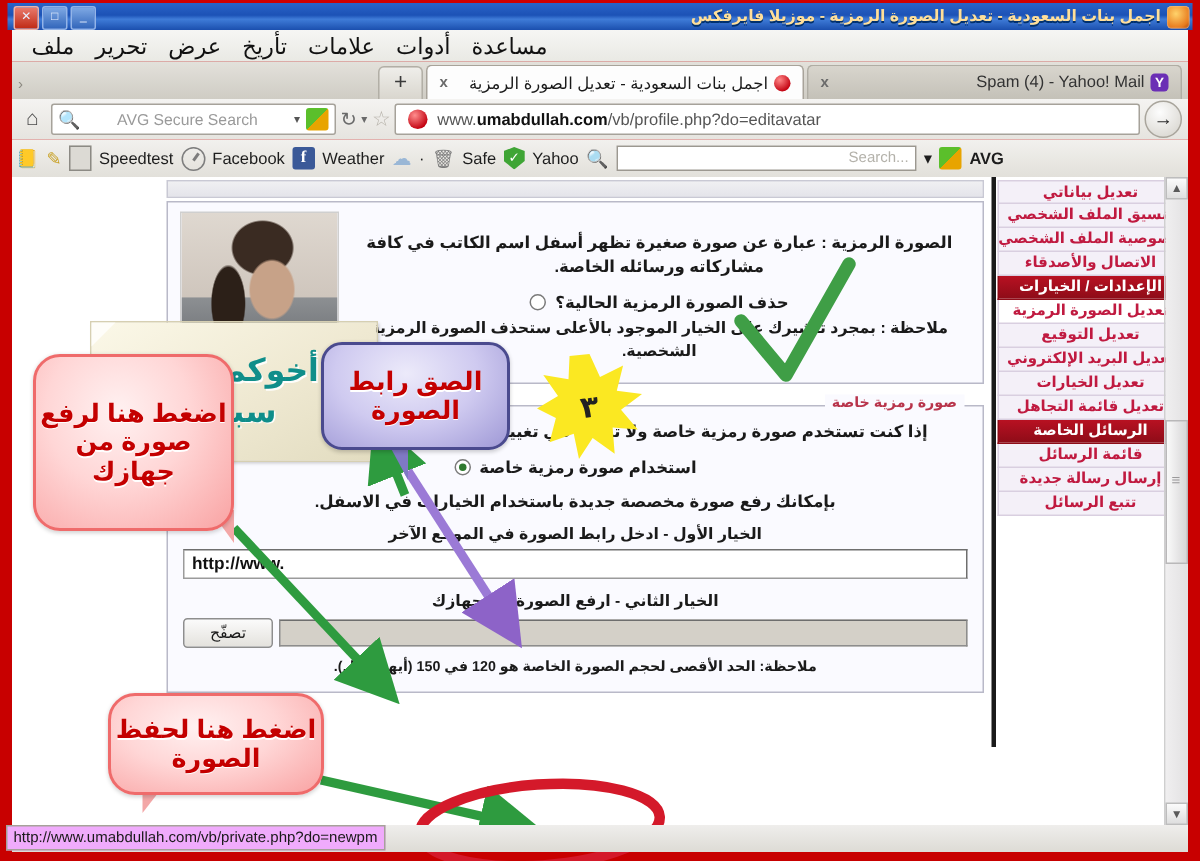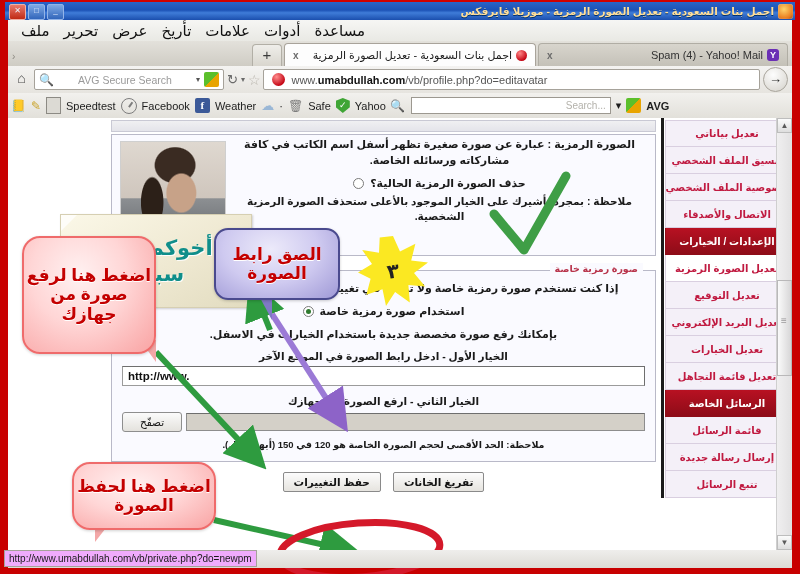--- a/index.html
+++ b/index.html
@@ -173,21 +173,21 @@
   .content{
     position:absolute;right:0;top:0;width:769px;height:432px;direction:rtl;
   }
 
   
   .sidebar{
     position:absolute;right:3px;top:2px;width:124px;
     display:flex;flex-direction:column;gap:0;
   }
   .side-item{
-    height:27px;box-sizing:border-box;display:flex;align-items:center;
+    height:16px;box-sizing:border-box;display:flex;align-items:center;
     justify-content:center;font-size:10px;font-weight:bold;white-space:nowrap;
     border:1px solid #d9cfe0;border-top:none;background:#f4f0f8;color:#c01a40;
   }
   .side-item.first{border-top:1px solid #d9cfe0;}
   .side-item.header{
     background:linear-gradient(180deg,#b81122,#8e0c18);color:#fff;
     border-color:#8e0c18;letter-spacing:.3px;
   }
   .side-item.current{background:#ffffff;color:#c01a40;}
 
@@ -438,21 +438,21 @@
         <div class="side-item">إرسال رسالة جديدة</div>
         <div class="side-item">تتبع الرسائل</div>
       </div>
 
       <div class="col-divider"></div>
 
       <div class="panel">
 
         <div class="panel-head"></div>
 
-        <div class="fieldset" style="height:122px;padding-top:2px;">
+        <div class="fieldset" style="height:122px;padding-top:20px;">
           <div class="avatar-box">
             <div class="avatar-img"></div>
           </div>
           <div style="margin-left:112px;">
             <div class="desc">الصورة الرمزية : عبارة عن صورة صغيرة تظهر أسفل اسم الكاتب في كافة مشاركاته ورسائله الخاصة.</div>
             <div class="radio-line">
               <span class="radio"></span>
               <span class="radio-label">حذف الصورة الرمزية الحالية؟</span>
             </div>
             <div class="note">ملاحظة : بمجرد تأشيرك على الخيار الموجود بالأعلى ستحذف الصورة الرمزية الشخصية.</div>
@@ -475,24 +475,20 @@
 
           <div class="opt-label">الخيار الثاني - ارفع الصورة من جهازك</div>
           <div class="file-row">
             <div class="browse-btn">تصفّح</div>
             <div class="file-field"></div>
           </div>
 
           <div class="small-note">ملاحظة: الحد الأقصى لحجم الصورة الخاصة هو 120 في 150 (أيهما أقل).</div>
         </div>
 
-        <div class="btn-row">
-          <div class="form-btn">حفظ التغييرات</div>
-          <div class="form-btn">تفريغ الخانات</div>
-        </div>
       </div>
 
     </div>
 
     <div class="vscroll">
       <div class="arrow">▲</div>
       <div class="thumb"></div>
       <div class="arrow" style="position:absolute;bottom:0;left:0;">▼</div>
     </div>
   </div>

